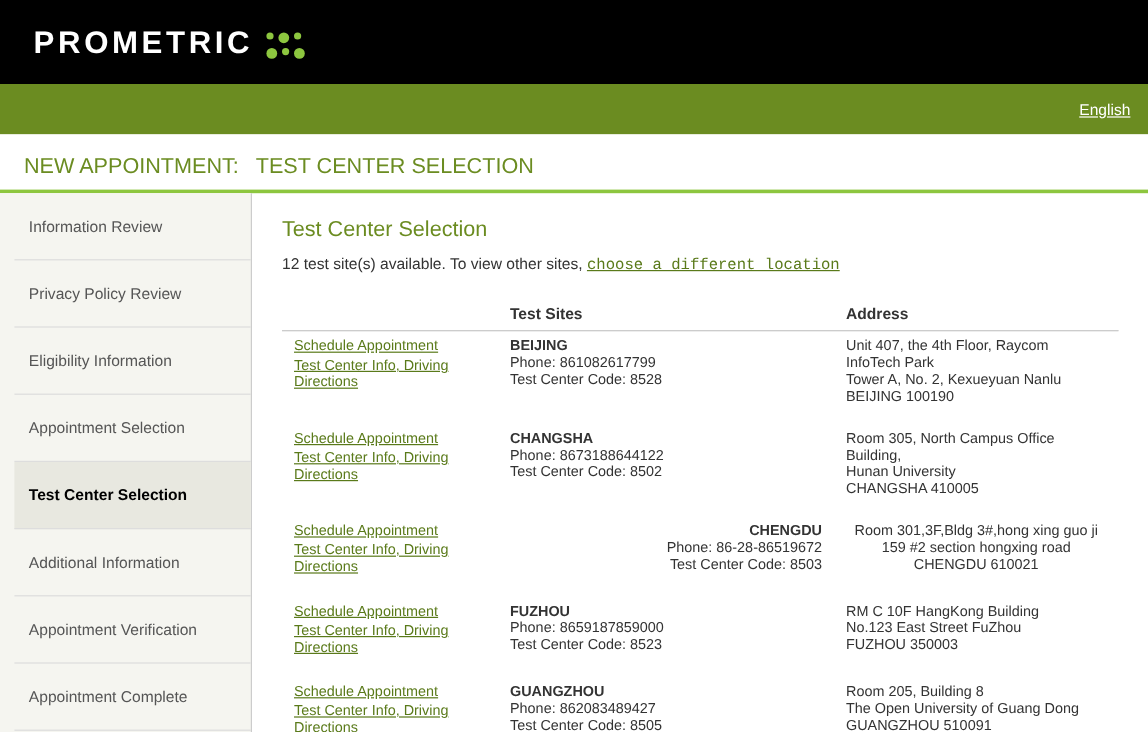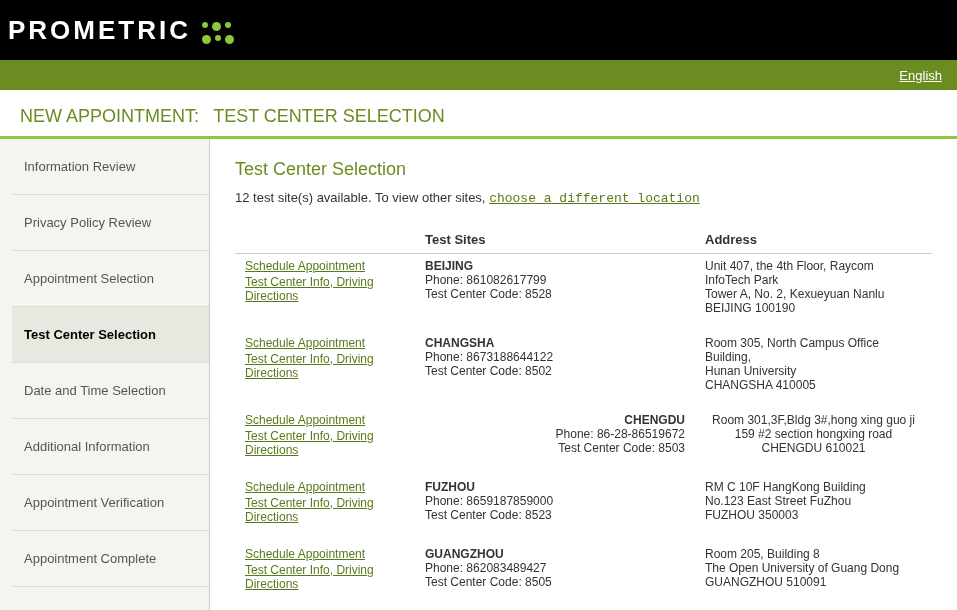--- a/index.html
+++ b/index.html
@@ -1,26 +1,26 @@
 <!DOCTYPE html>
 <html><head>
   <meta charset="utf-8">
   <style>
     * { margin: 0; padding: 0; box-sizing: border-box; }
     body { font-family: Arial, sans-serif; font-size: 13px; color: #333; background: #fff; width: 957px; }
 
     
-    .header { background: #000; height: 60px; display: flex; align-items: center; padding: 0 8px; }
+    .header { background: #000; height: 70px; display: flex; align-items: center; padding: 0 28px; }
     .logo-text { color: #fff; font-size: 26px; font-weight: bold; letter-spacing: 3px; font-family: Arial, sans-serif; }
     .logo-dots { display: inline-block; margin-left: 4px; }
     .logo-dot { display: inline-block; width: 6px; height: 6px; border-radius: 50%; background: #8dc63f; margin: 1px; }
     .logo-dot.large { width: 9px; height: 9px; }
 
     
-    .green-bar { background: #6b8c21; height: 30px; display: flex; justify-content: flex-end; align-items: center; padding: 12px 15px; }
+    .green-bar { background: #6b8c21; height: 42px; display: flex; justify-content: flex-end; align-items: center; padding: 12px 15px; }
     .green-bar a { color: #fff; text-decoration: underline; font-size: 13px; }
 
     
     .title-bar { background: #fff; padding: 12px 20px 8px 20px; border-bottom: 3px solid #8dc63f; }
     .title-bar h1 { font-size: 22px; font-weight: bold; color: #333; text-transform: uppercase; font-family: Arial, sans-serif; }
     .title-bar h1 span { color: #6b8c21; font-size: 18px; font-weight: normal; }
 
     
     .layout { display: flex; min-height: 500px; }
 
@@ -83,27 +83,27 @@
 <div class="layout">
 
   <div class="sidebar">
     <div class="sidebar-item">
       <span>Information Review</span>
     </div>
     <div class="sidebar-item">
       <span>Privacy Policy Review</span>
     </div>
     <div class="sidebar-item">
+      <span>Eligibility Information</span>
+    </div>
+    <div class="sidebar-item">
       <span>Appointment Selection</span>
     </div>
     <div class="sidebar-item active">
       <span>Test Center Selection</span>
-    </div>
-    <div class="sidebar-item">
-      <span>Date and Time Selection</span>
     </div>
     <div class="sidebar-item">
       <span>Additional Information</span>
     </div>
     <div class="sidebar-item">
       <span>Appointment Verification</span>
     </div>
     <div class="sidebar-item">
       <span>Appointment Complete</span>
     </div>

